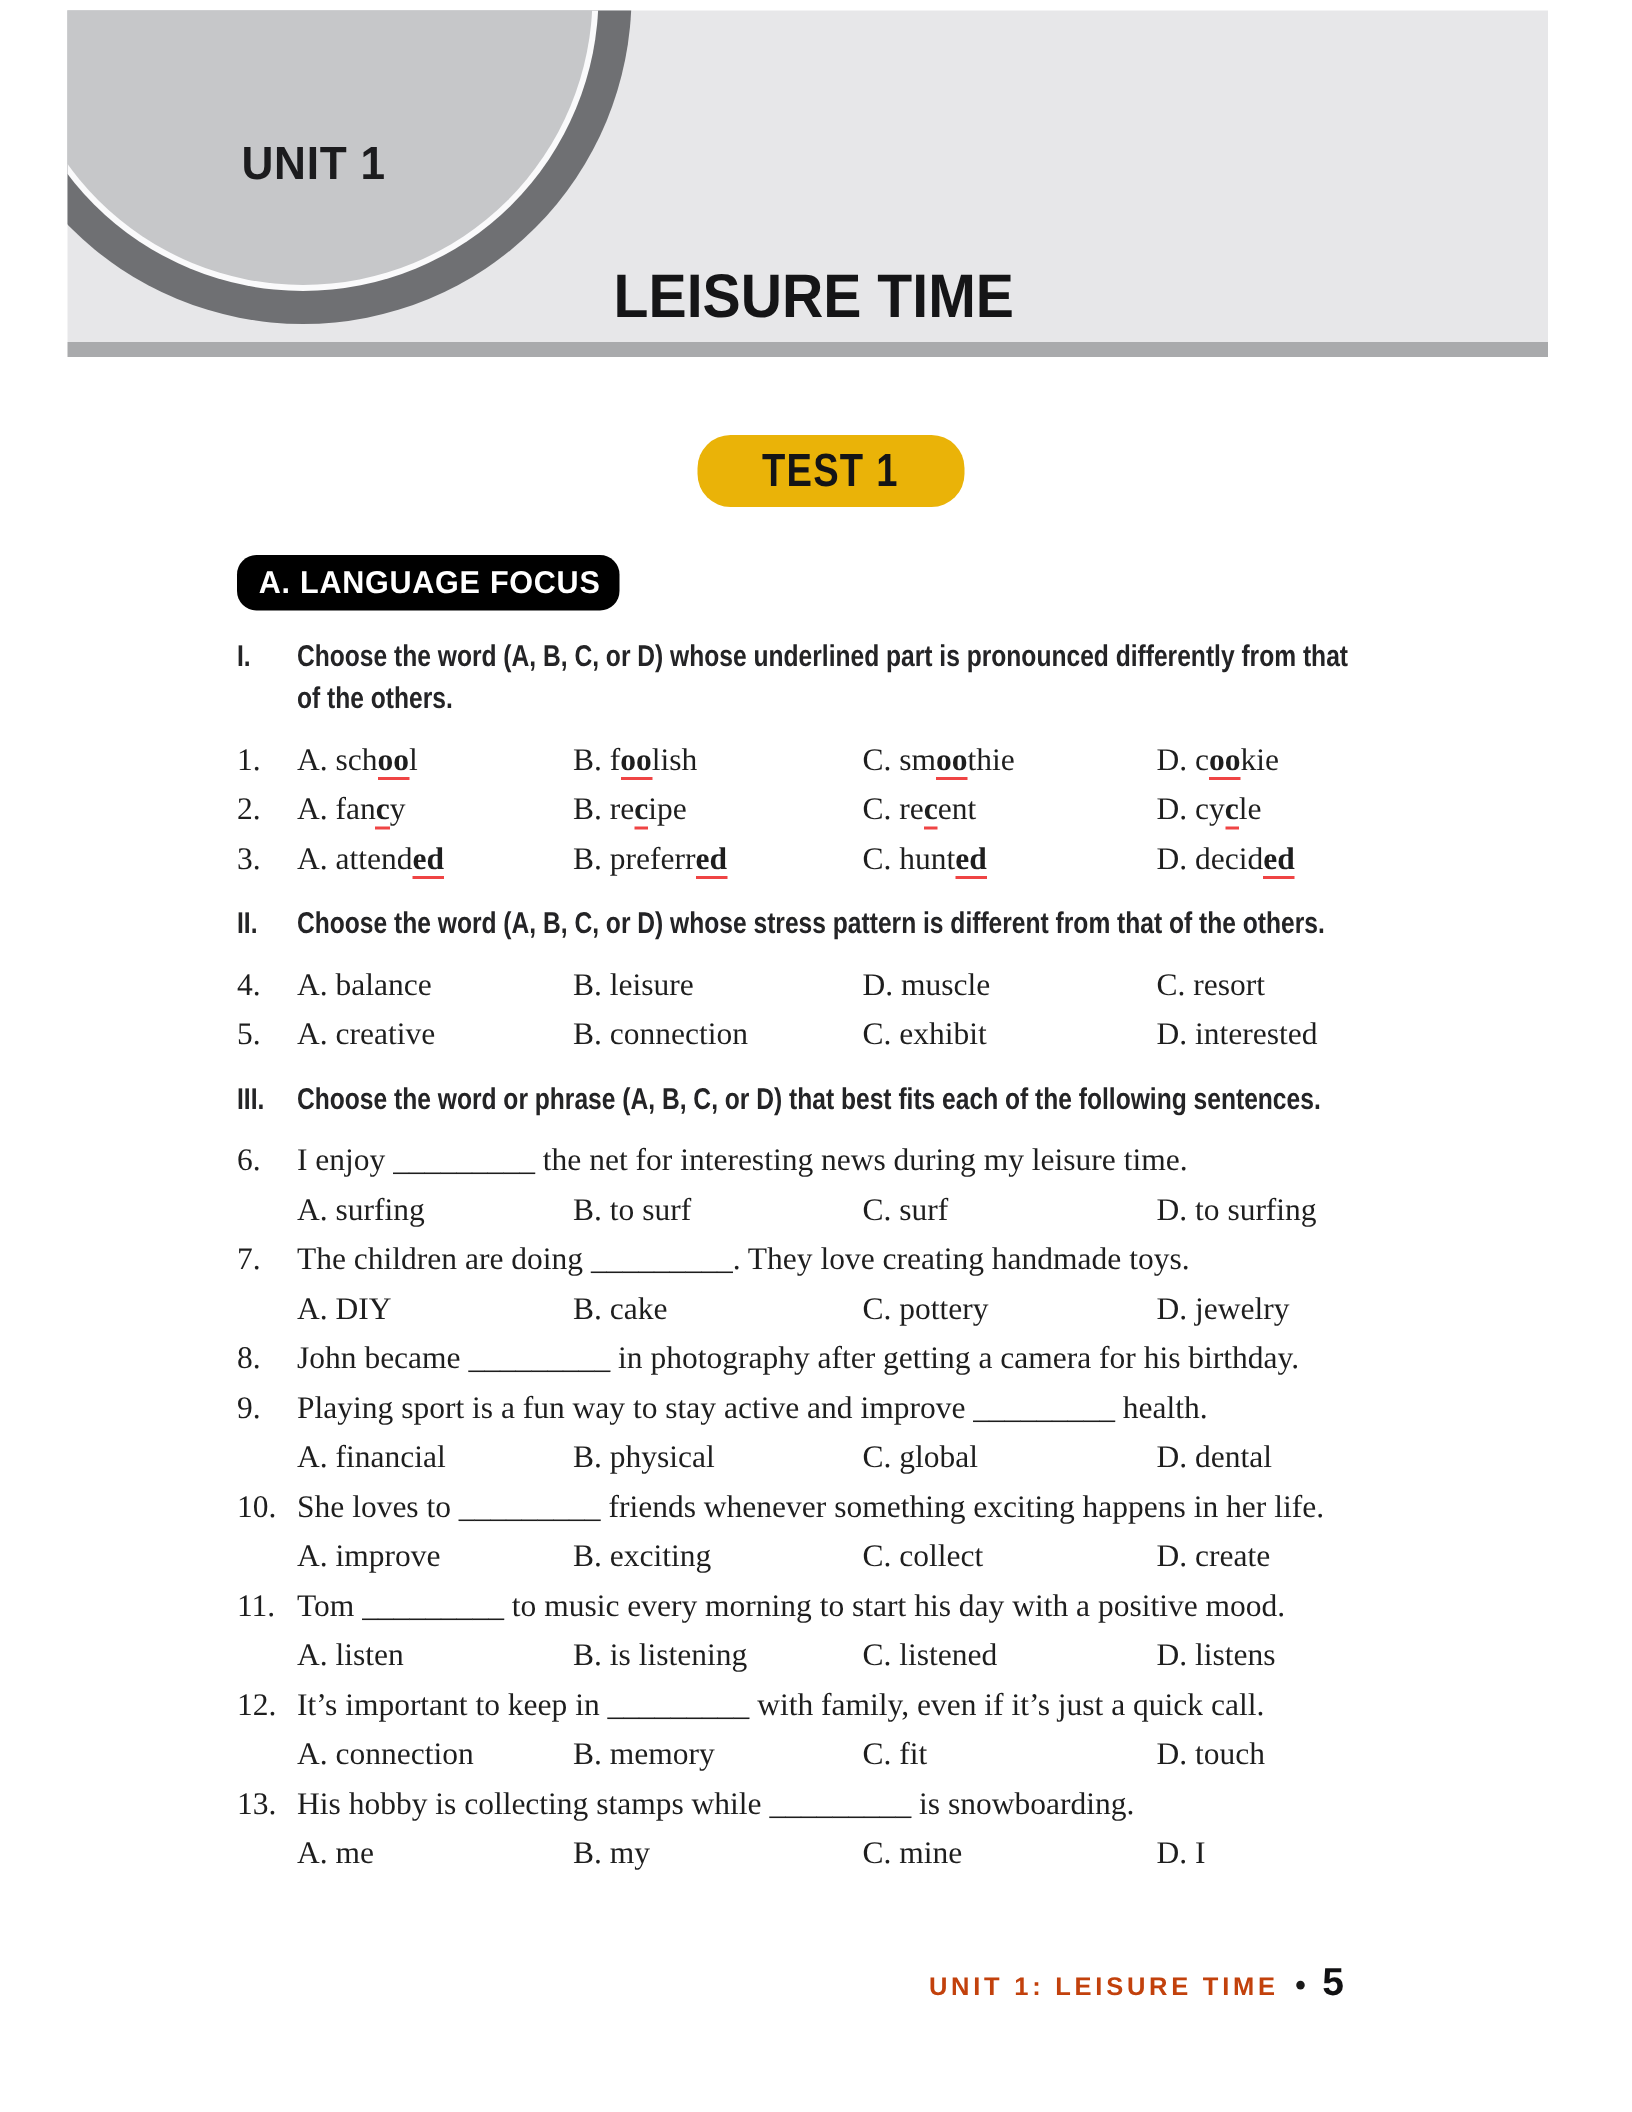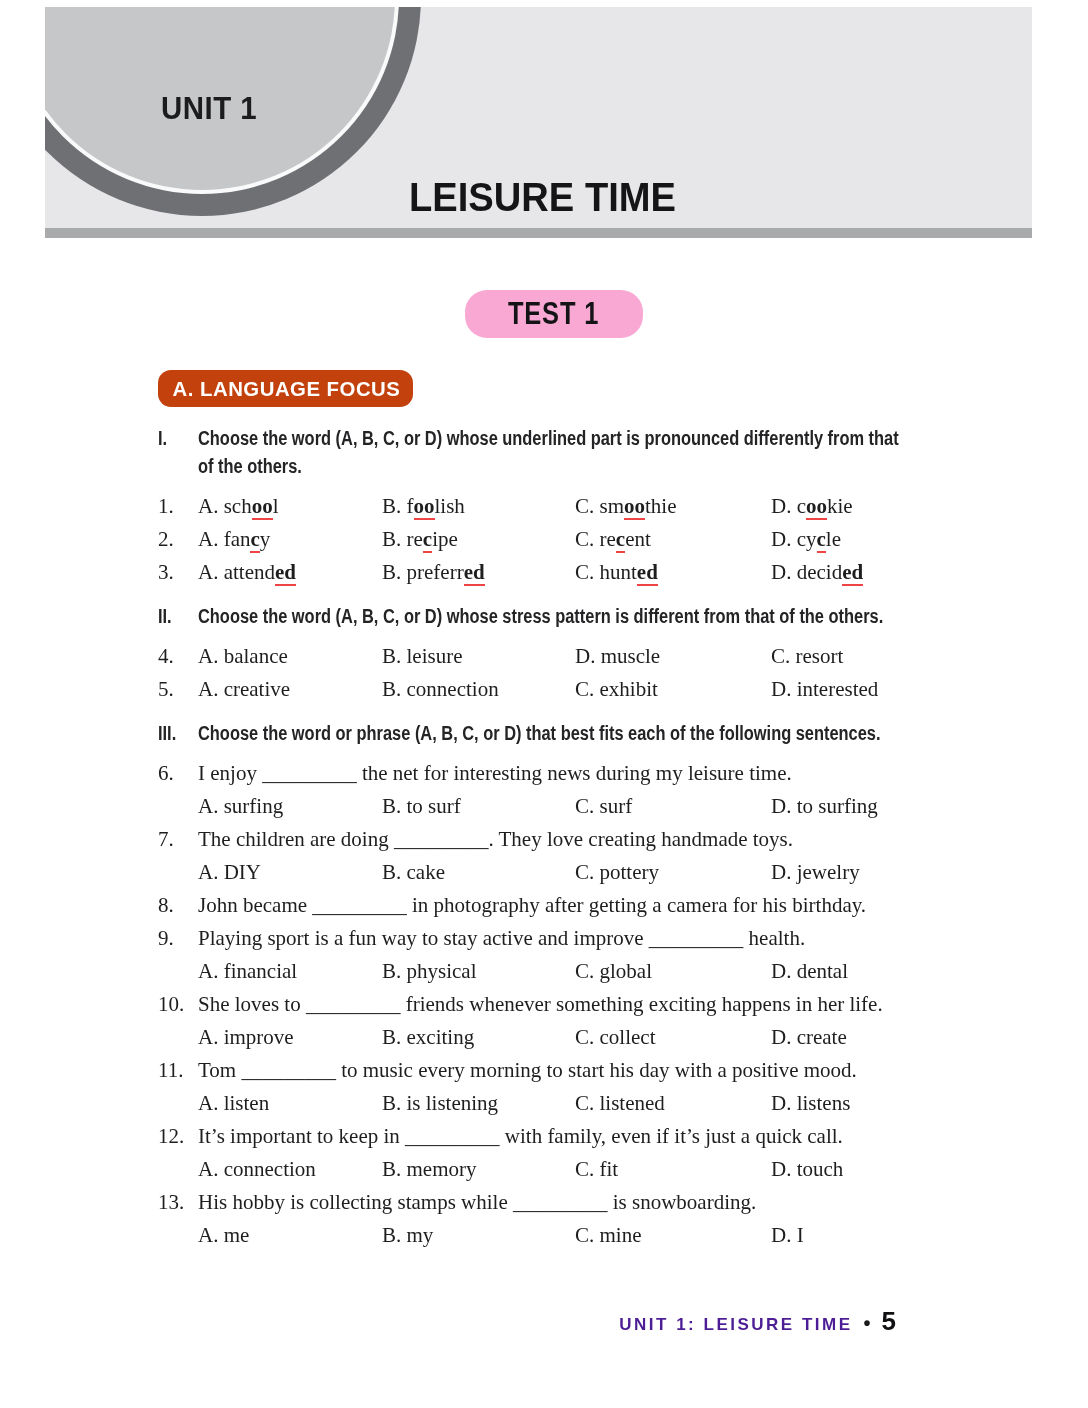--- a/index.html
+++ b/index.html
@@ -16,27 +16,27 @@
   #unit-label{position:absolute;left:116px;top:84px;font-family:"Liberation Sans",sans-serif;
               font-weight:bold;font-size:31px;color:#1c1c1e;letter-spacing:0.5px;
               transform:scaleX(0.95);transform-origin:0 50%;}
   #unit-title{position:absolute;left:0;top:167px;width:100%;text-align:center;
               font-family:"Liberation Sans",sans-serif;font-weight:bold;font-size:41px;
               color:#151517;letter-spacing:0;transform:scaleX(0.93);}
   #header-bar{position:absolute;left:45px;top:228px;width:998px;height:10px;background:#a9aaac;}
 
   
   #test-badge{position:absolute;left:465px;top:290px;width:178px;height:48px;border-radius:22px;
-              background:#f9a8d4;display:flex;align-items:center;justify-content:center;}
+              background:#eab308;display:flex;align-items:center;justify-content:center;}
   #test-badge span{font-family:"Liberation Sans",sans-serif;font-weight:bold;font-size:31px;
               color:#141416;letter-spacing:1px;transform:scaleX(0.82);}
 
   
   #section-pill{position:absolute;left:158px;top:370px;width:255px;height:37px;border-radius:13px;
-              background:#c2410c;display:flex;align-items:center;}
+              background:#000000;display:flex;align-items:center;}
   #section-pill span{font-family:"Liberation Sans",sans-serif;font-weight:bold;font-size:21px;
               color:#ffffff;letter-spacing:0.5px;padding-left:15px;white-space:nowrap;
               transform:scaleX(0.97);transform-origin:0 50%;}
 
   
   #content{position:absolute;left:158px;top:424px;width:812px;}
   .section{margin-top:13px;}
   .section:first-child{margin-top:0;}
   .instr-row{display:grid;grid-template-columns:40px auto;line-height:28px;
              font-family:"Liberation Sans",sans-serif;font-weight:bold;font-size:20px;color:#242426;
@@ -45,21 +45,21 @@
   .row{display:grid;grid-template-columns:40px 184px 193px 196px auto;line-height:33px;
        font-size:21px;}
   .sentence-row{grid-template-columns:40px auto;}
   .qnum{white-space:nowrap;}
   .opt,.sentence{white-space:nowrap;}
   .ul{border-bottom:2px solid #ef4444;font-weight:bold;}
 
   
   #footer{position:absolute;top:1306px;right:136px;display:flex;align-items:baseline;gap:11px;
           font-family:"Liberation Sans",sans-serif;}
-  #footer-breadcrumb{font-weight:bold;font-size:17px;letter-spacing:2.5px;color:#4c1d95;}
+  #footer-breadcrumb{font-weight:bold;font-size:17px;letter-spacing:2.5px;color:#c2410c;}
   #footer-bullet{font-size:20px;color:#1a1a1a;font-weight:bold;}
   #footer-page{font-weight:bold;font-size:26px;color:#111113;}
 </style>
 </head>
 <body>
 
 <div id="page">
 
   <div id="unit-header">
     <div class="circ" id="circ-dark"></div>

